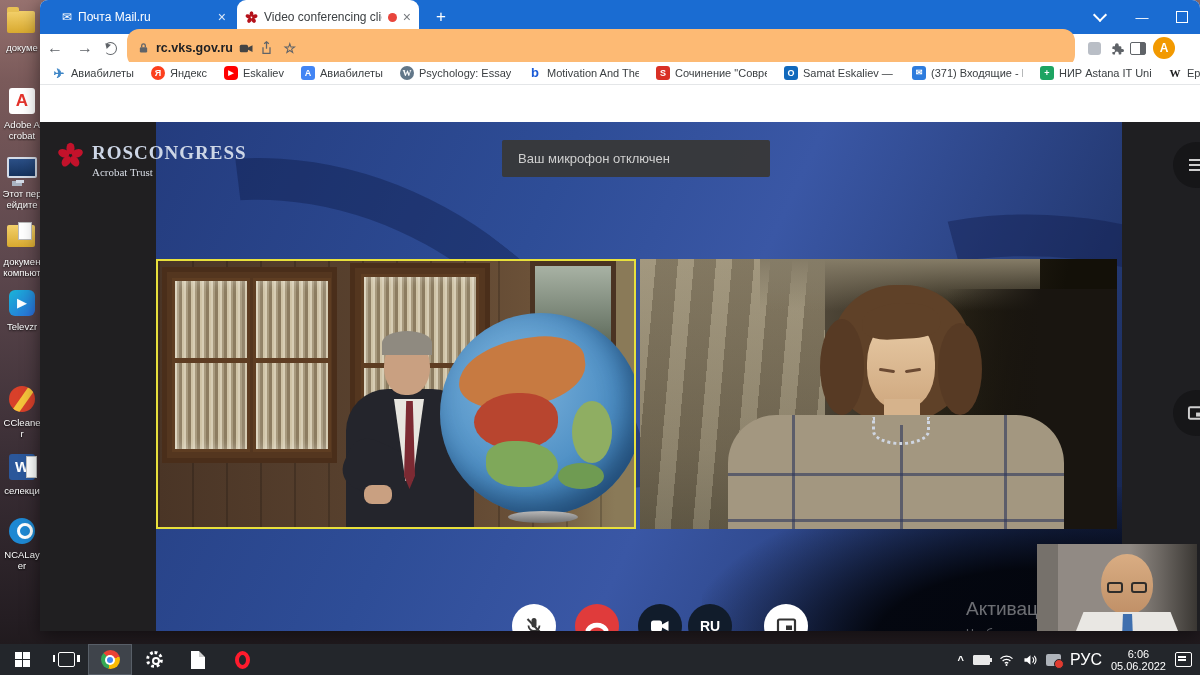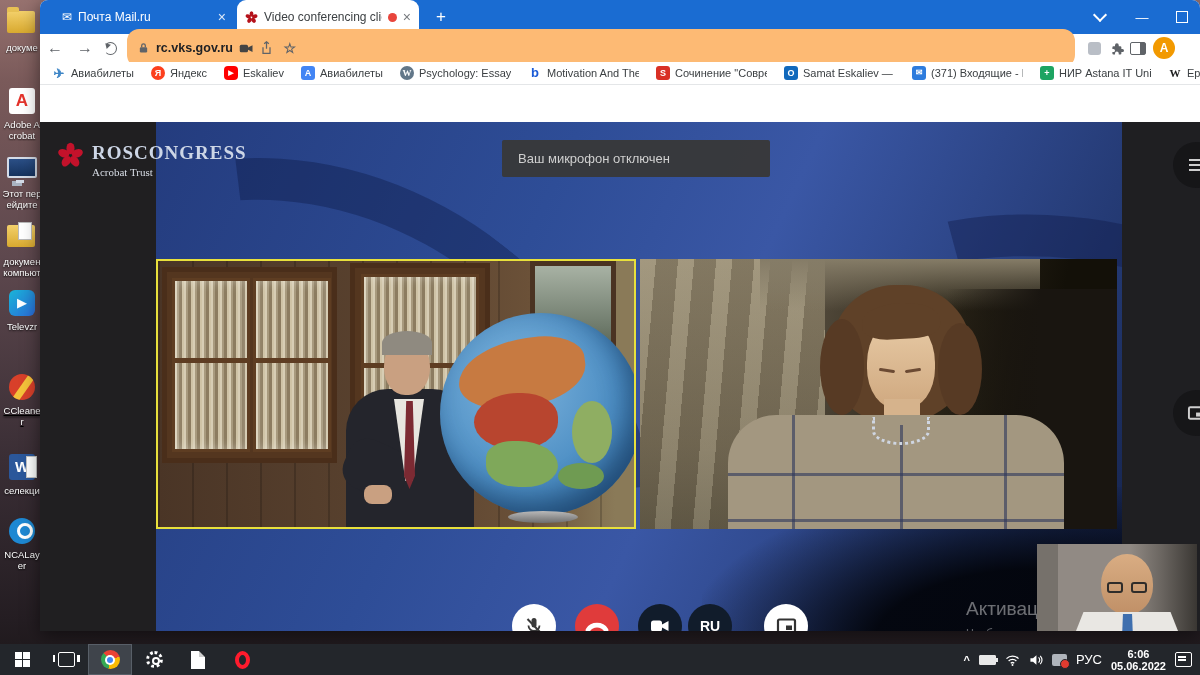--- a/index.html
+++ b/index.html
@@ -197,22 +197,22 @@
   .gear-ic::after{content:"";position:absolute;left:3.2px;top:3.2px;width:4px;height:4px;border:2px solid #fff;border-radius:50%;}
   .doc-ic{width:14px;height:18px;background:#fff;position:relative;}
   .doc-ic::after{content:"";position:absolute;right:0;top:0;border:3px solid #23262b;border-left-color:#cfcfcf;border-bottom-color:#cfcfcf;}
   .opera-ic{width:15px;height:18px;border:4px solid #ff1b2d;border-radius:50%;box-sizing:border-box;}
   .tray{margin-left:auto;display:flex;align-items:center;gap:9px;padding-right:8px;color:#fff;}
   .tray .caret{font-size:11px;font-weight:bold;}
   .batt{width:15px;height:8px;border:1px solid #e8e8e8;border-radius:1px;position:relative;background:#e8e8e8;}
   .batt::after{content:"";position:absolute;right:-3px;top:2px;width:2px;height:4px;background:#e8e8e8;}
   .badge-app{width:15px;height:12px;background:#aeb3ba;border-radius:2px;position:relative;}
   .badge-app::after{content:"";position:absolute;right:-3px;bottom:-3px;width:8px;height:8px;border-radius:50%;background:#e03b30;border:1px solid #23262b;}
-  .tray-lang{font-size:13px;}
-  .tray-clock{font-size:11px;text-align:center;line-height:12px;font-weight:bold;}
+  .tray-lang{font-size:16px;}
+  .tray-clock{font-size:11px;text-align:center;line-height:12px;}
   .ac-ic{width:15px;height:13px;border:1.5px solid #fff;border-radius:2px;position:relative;}
   .ac-ic::after{content:"";position:absolute;left:2px;top:3px;width:8px;height:1.5px;background:#fff;box-shadow:0 3px 0 #fff;}
 </style>
 </head>
 <body>
 
 <div class="stage">
 
   <div class="dicon" style="top:6px;">
     <div class="ig">
@@ -237,21 +237,21 @@
         <div class="ic-folder2"></div>
       </div>
     <div class="lbl">докумен компьют</div>
   </div>
   <div class="dicon" style="top:288px;">
     <div class="ig">
         <div class="ic-televzr">▶</div>
       </div>
     <div class="lbl">Televzr</div>
   </div>
-  <div class="dicon" style="top:372px;text-decoration:underline;">
+  <div class="dicon" style="top:384px;">
     <div class="ig">
         <div class="ic-ccleaner"></div>
       </div>
     <div class="lbl">CCleaner</div>
   </div>
   <div class="dicon" style="top:452px;">
     <div class="ig">
         <div class="ic-word">W</div>
       </div>
     <div class="lbl">селекци</div>

